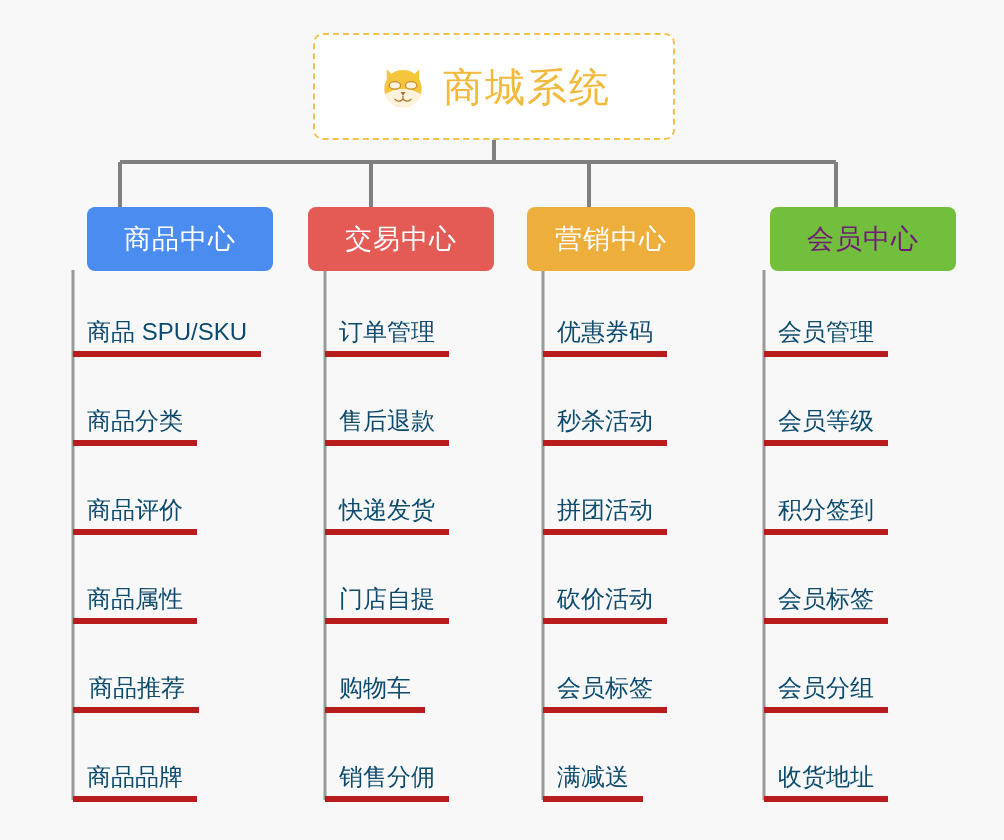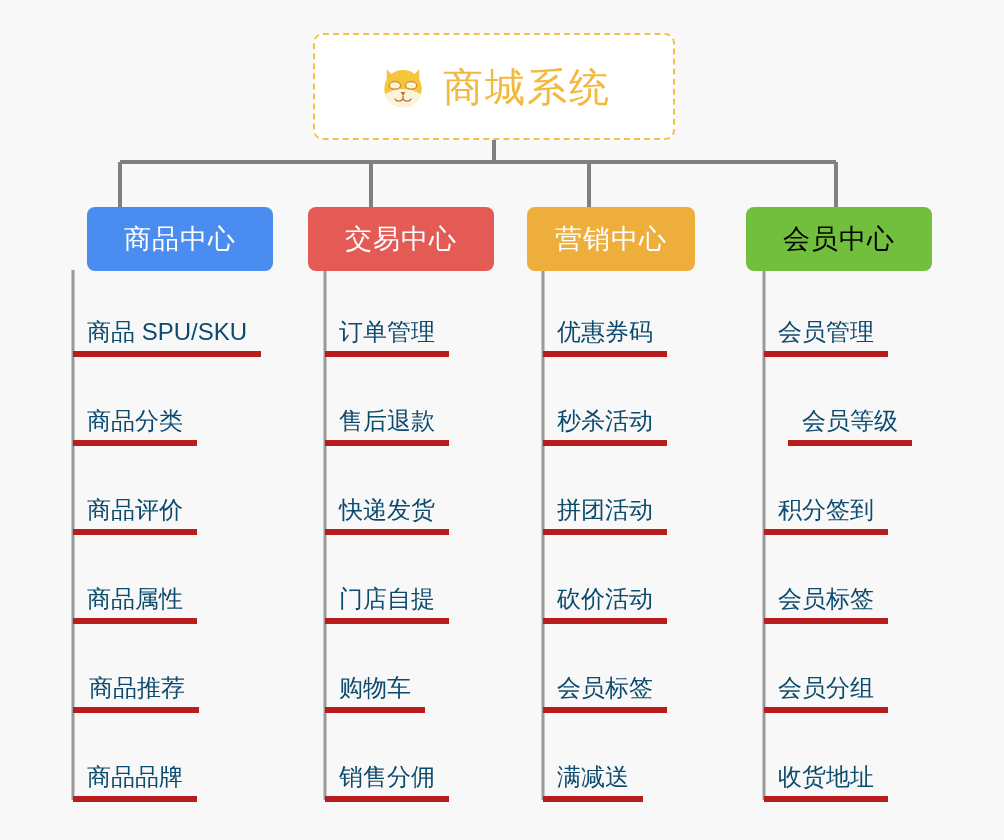--- a/index.html
+++ b/index.html
@@ -145,21 +145,21 @@
 
   <div class="cat-node" style="left: 58px; top: 207px; width: 186px; background: rgb(74, 140, 240); color: rgb(255, 255, 255); margin-left: 29px;">
     <span>商品中心</span>
   </div>
   <div class="cat-node" style="left: 308px; top: 207px; width: 186px; background: rgb(228, 90, 85); color: rgb(255, 255, 255);">
     <span>交易中心</span>
   </div>
   <div class="cat-node" style="left: 527px; top: 207px; width: 168px; background: rgb(237, 174, 60); color: rgb(255, 255, 255);">
     <span>营销中心</span>
   </div>
-  <div class="cat-node" style="left: 746px; top: 207px; width: 186px; background: rgb(114, 191, 61); color: #000000;">
+  <div class="cat-node" style="left: 770px; top: 207px; width: 186px; background: rgb(114, 191, 61); color: #701a75;">
     <span>会员中心</span>
   </div>
 
   <div class="leaf" style="left:73px; top:311px;">
     <span class="leaf-label">商品 SPU/SKU</span>
   </div>
   <div class="leaf" style="left:73px; top:400px;">
     <span class="leaf-label">商品分类</span>
   </div>
   <div class="leaf" style="left:73px; top:489px;">
@@ -209,21 +209,21 @@
   <div class="leaf" style="left:543px; top:667px;">
     <span class="leaf-label">会员标签</span>
   </div>
   <div class="leaf" style="left:543px; top:756px;">
     <span class="leaf-label">满减送</span>
   </div>
 
   <div class="leaf" style="left:764px; top:311px;">
     <span class="leaf-label">会员管理</span>
   </div>
-  <div class="leaf" style="left:764px; top:400px;margin-left:24px;">
+  <div class="leaf" style="left:764px; top:400px;">
     <span class="leaf-label">会员等级</span>
   </div>
   <div class="leaf" style="left:764px; top:489px;">
     <span class="leaf-label">积分签到</span>
   </div>
   <div class="leaf" style="left:764px; top:578px;">
     <span class="leaf-label">会员标签</span>
   </div>
   <div class="leaf" style="left:764px; top:667px;">
     <span class="leaf-label">会员分组</span>

